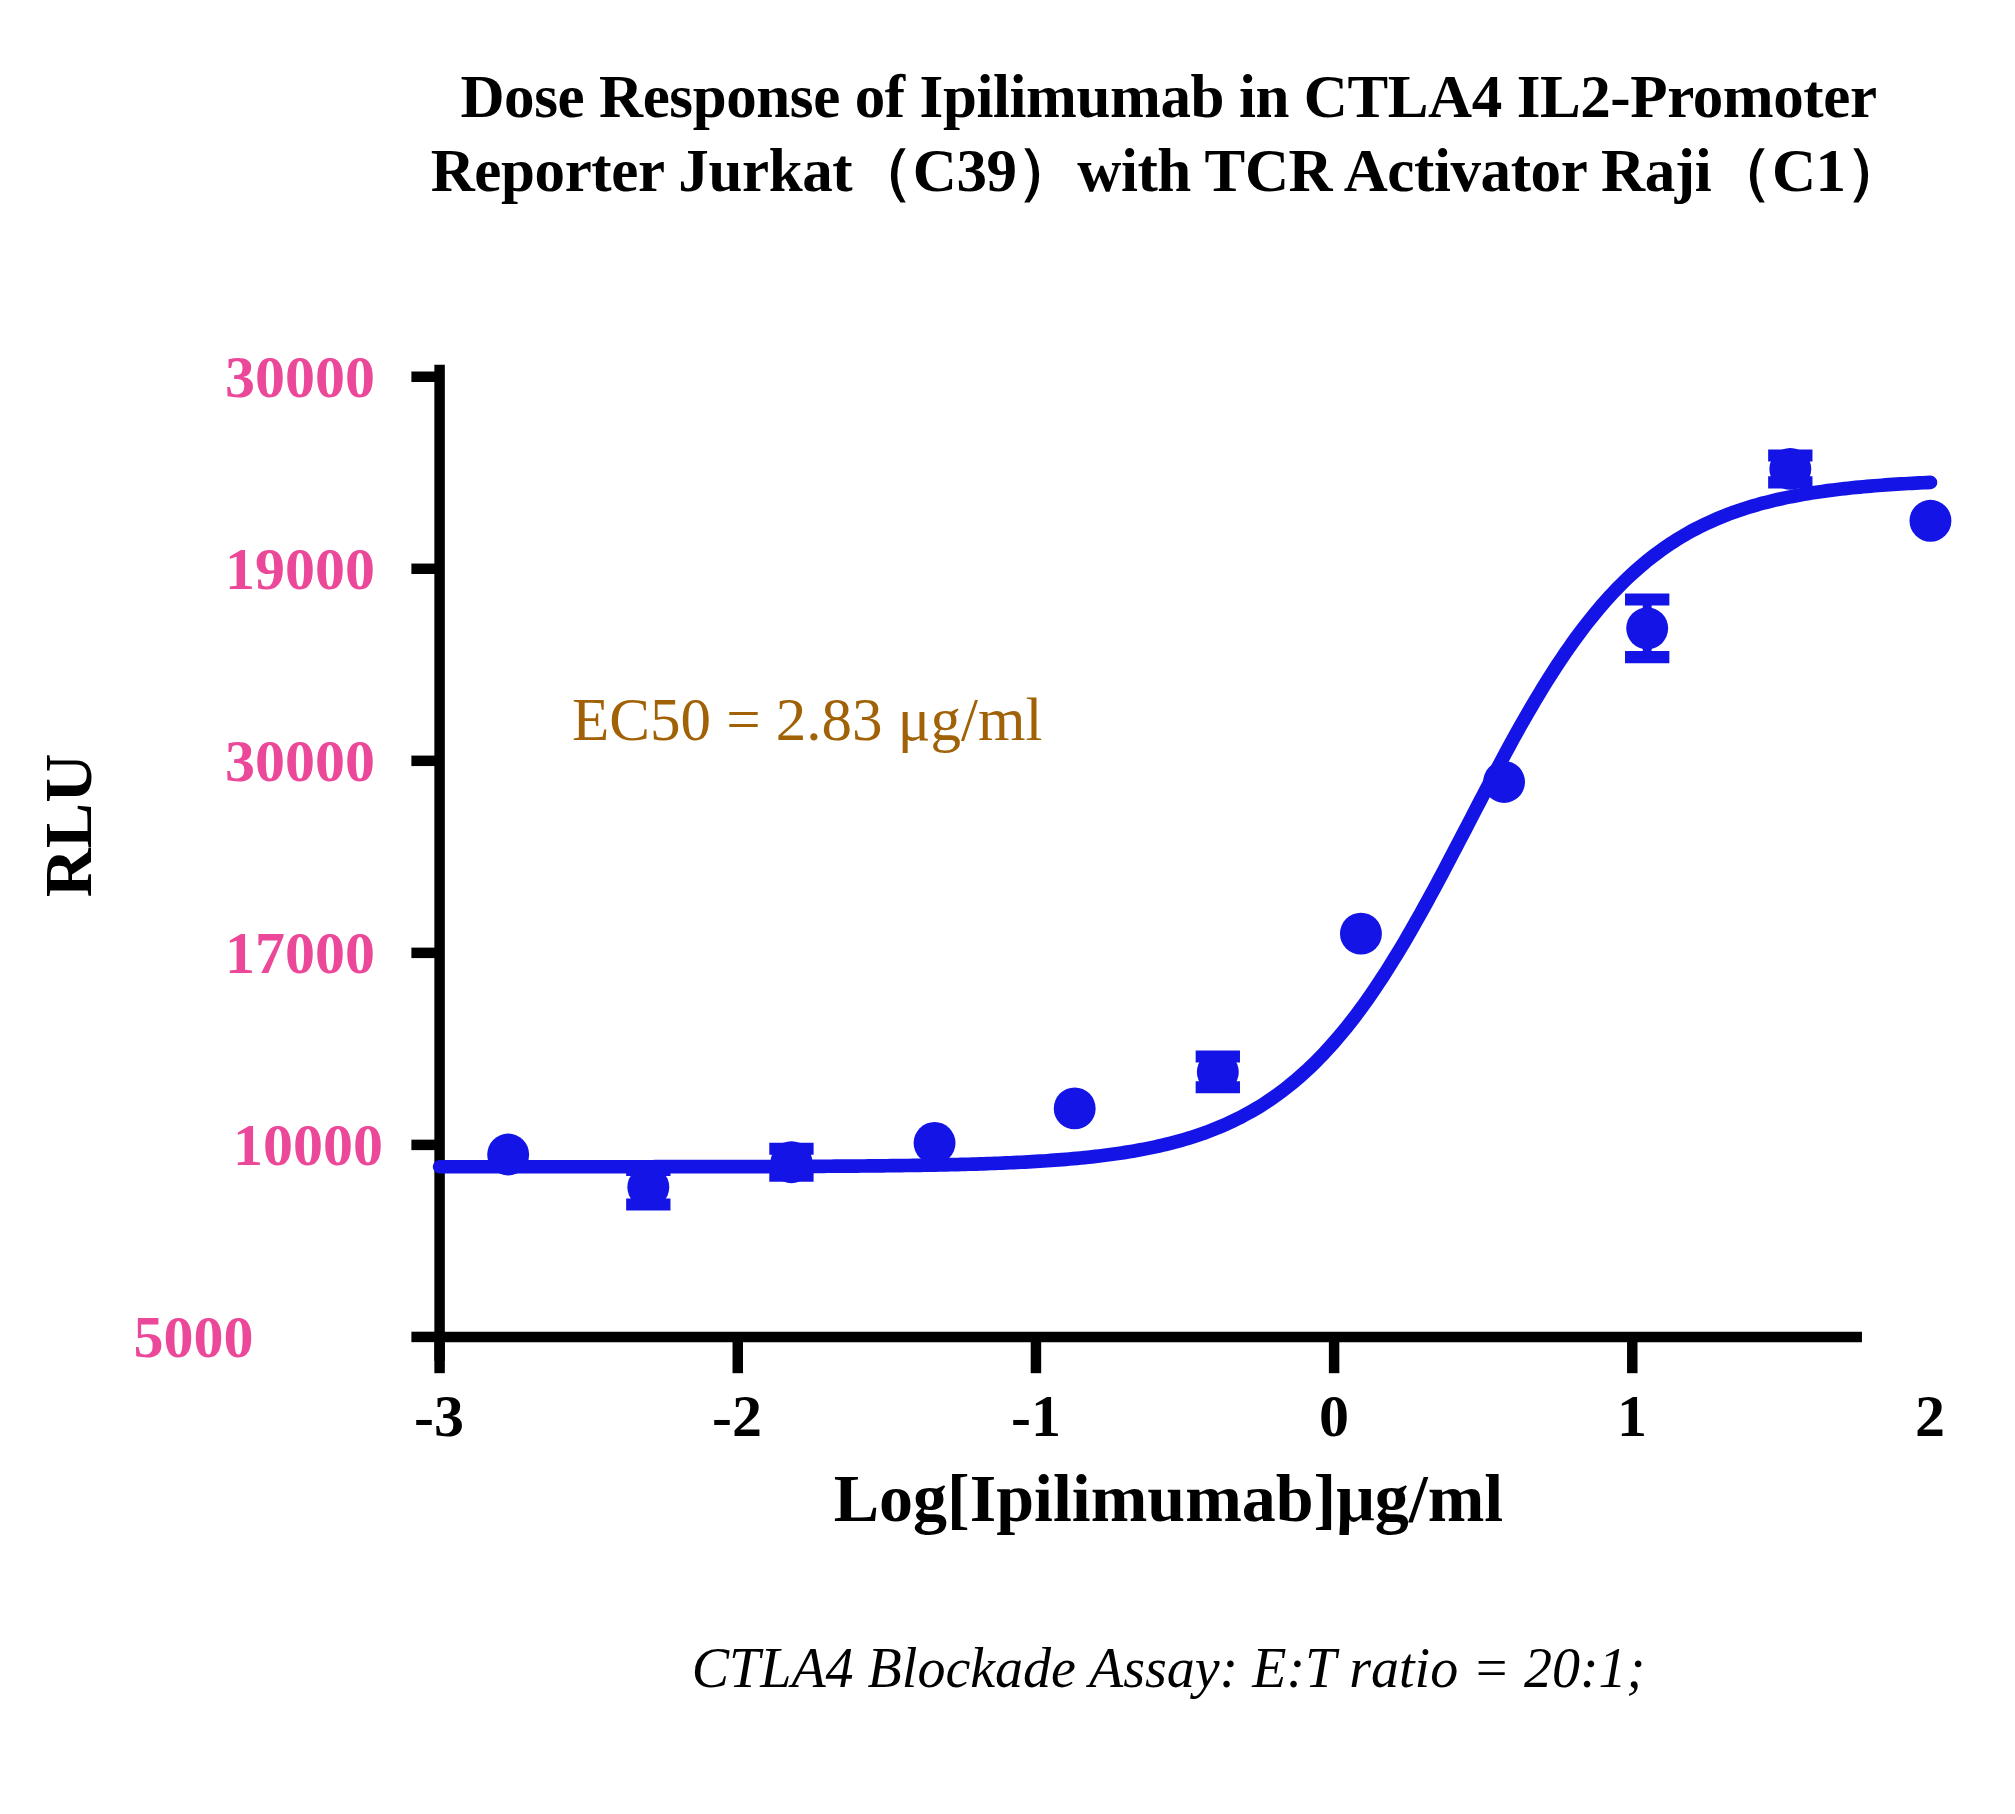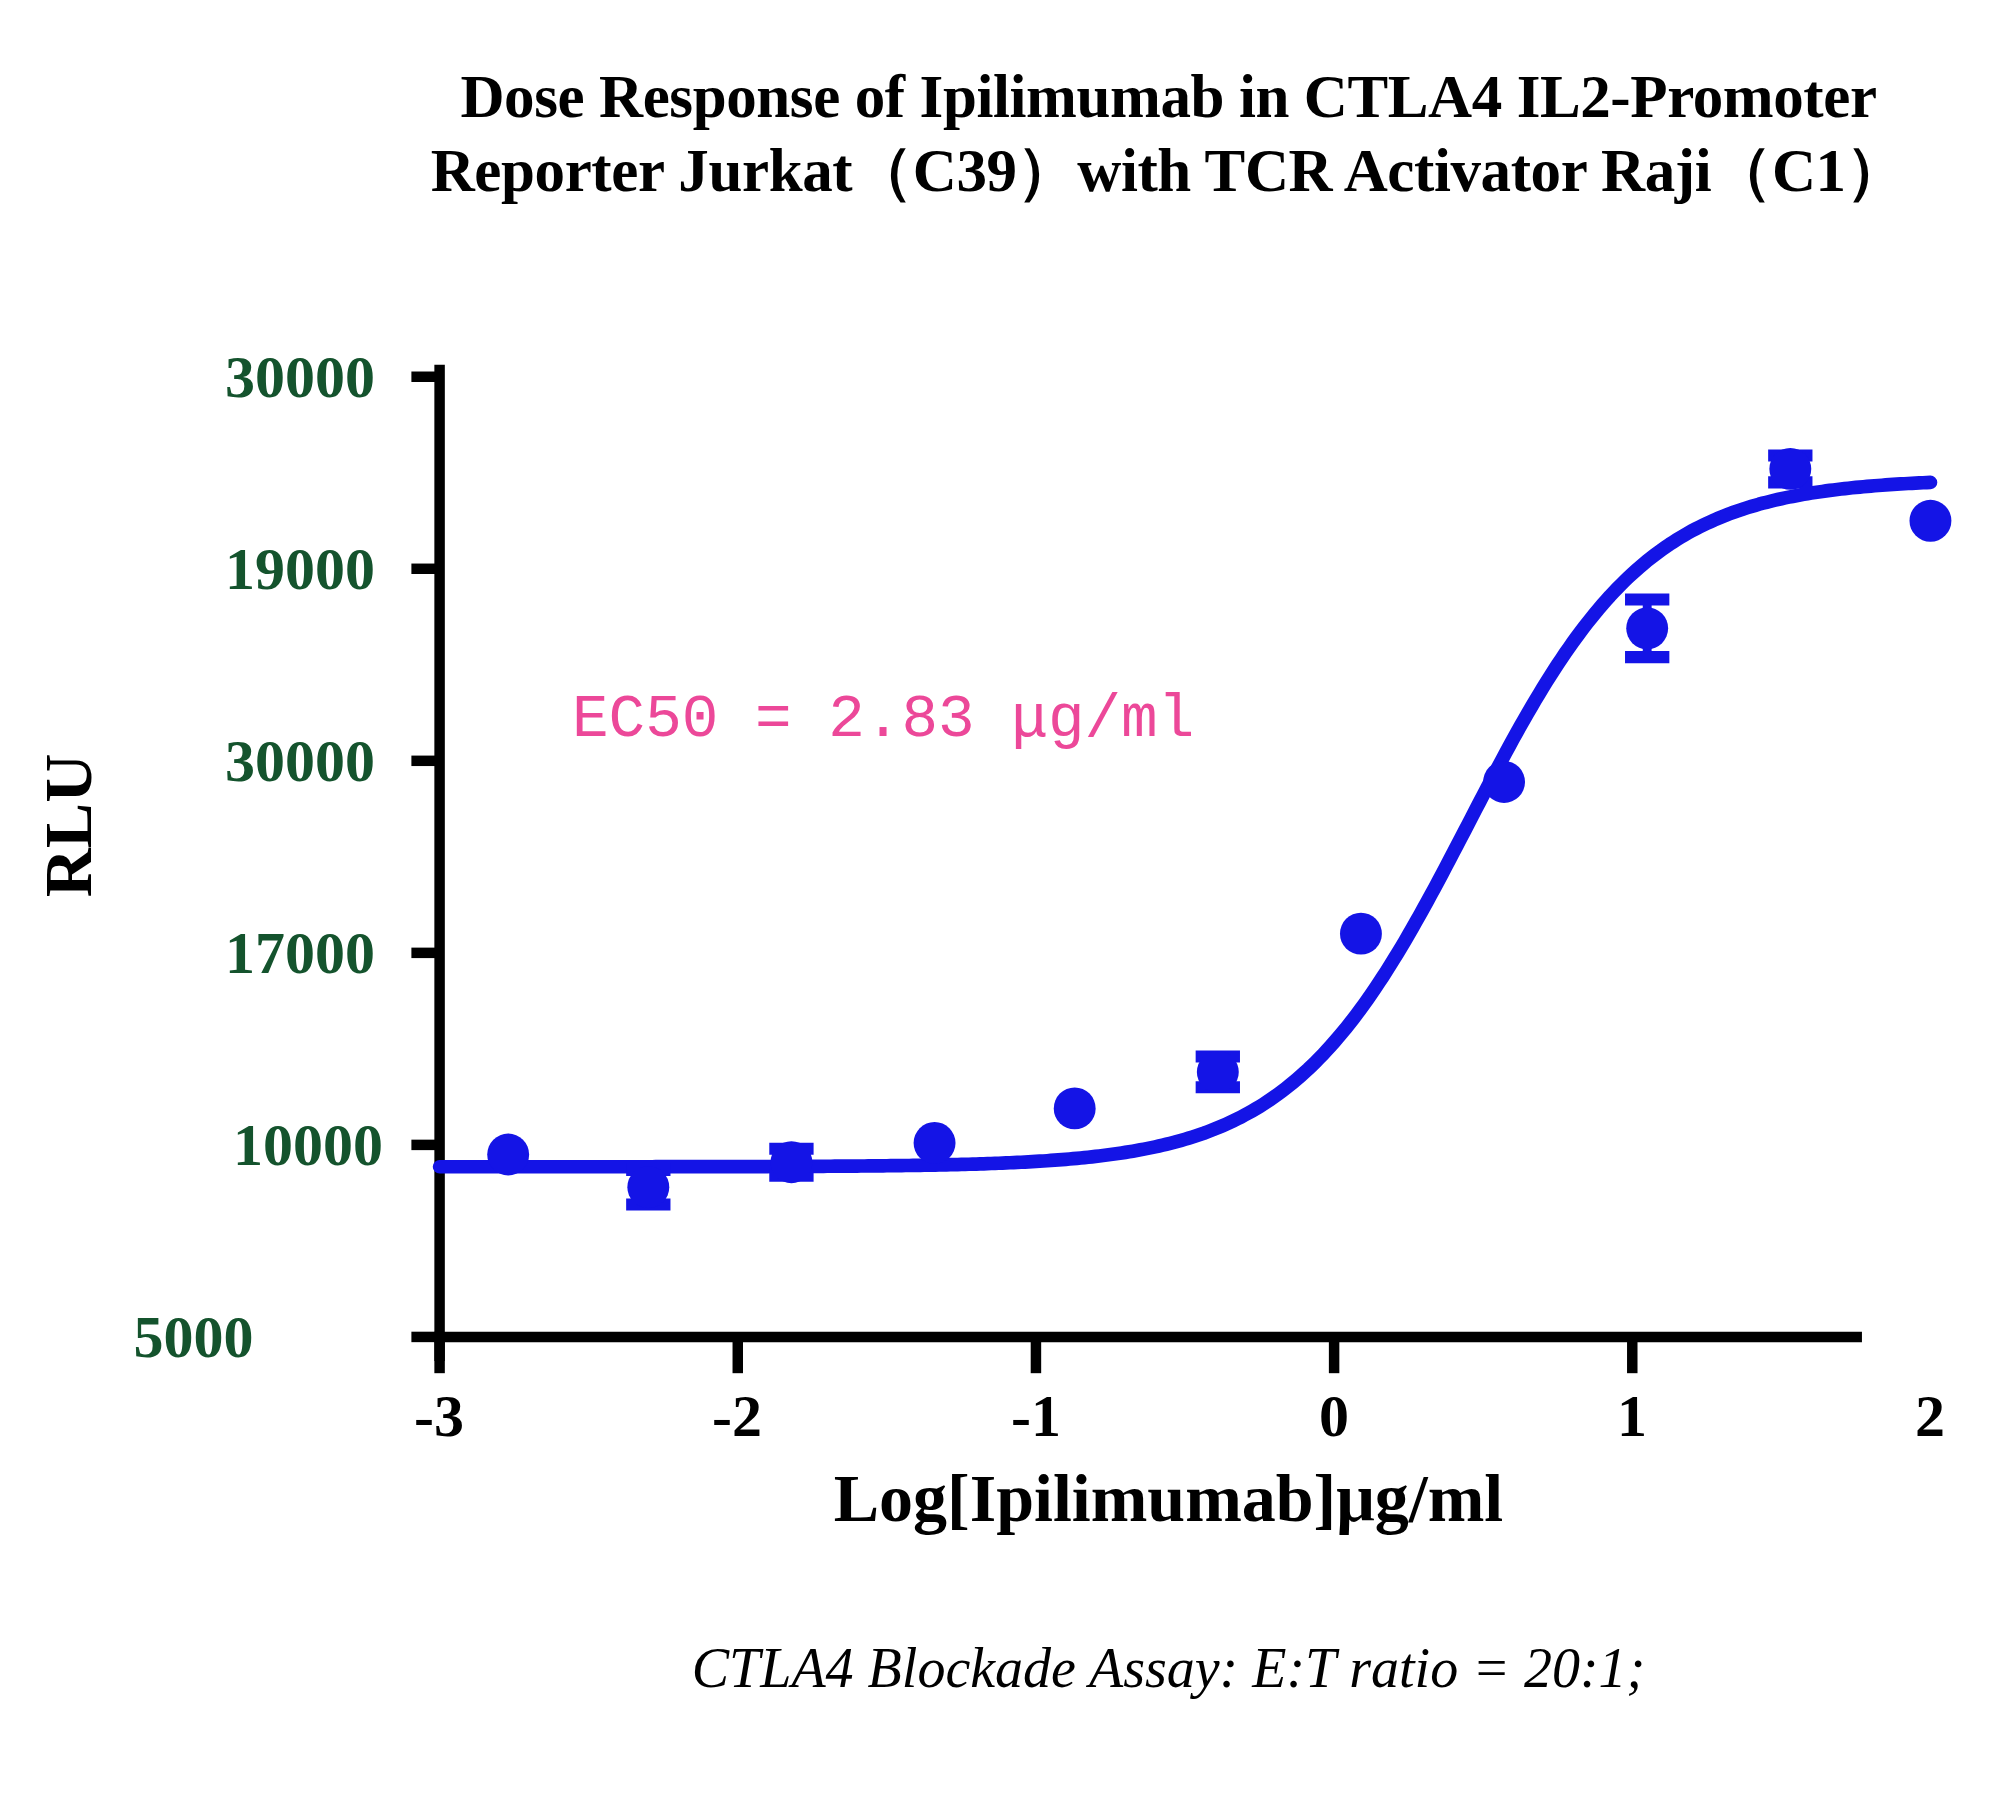--- a/index.html
+++ b/index.html
@@ -25,26 +25,26 @@
     font-family:"Liberation Serif",serif; font-weight:bold; font-size:68px; color:#000;
   }
 
   .footnote{
     position:absolute; left:0; top:1636px; width:2337px; text-align:center;
     font-family:"Liberation Serif",serif; font-style:italic; font-size:56px; color:#000;
   }
 
   .annot{
     position:absolute; left:572px; top:685px;
-    font-family:Liberation Mono, monospace; font-size:61px; color:#ec4899; white-space:nowrap;
+    font-family:Liberation Serif, serif; font-size:61px; color:#a16207; white-space:nowrap;
   }
 
   .yticklabel{
     position:absolute; right:0; width:363px; text-align:right;
-    font-family:"Liberation Serif",serif; font-weight:bold; font-size:60px; color:#14532d;
+    font-family:"Liberation Serif",serif; font-weight:bold; font-size:60px; color:#ec4899;
     transform:translateY(-50%);
   }
   .xticklabel{
     position:absolute; top:1382px; width:161px; text-align:center;
     font-family:"Liberation Serif",serif; font-weight:bold; font-size:60px; color:#000;
     transform:translateX(-50%);
   }
   svg{position:absolute;left:0;top:0;}
 </style>
 </head>

